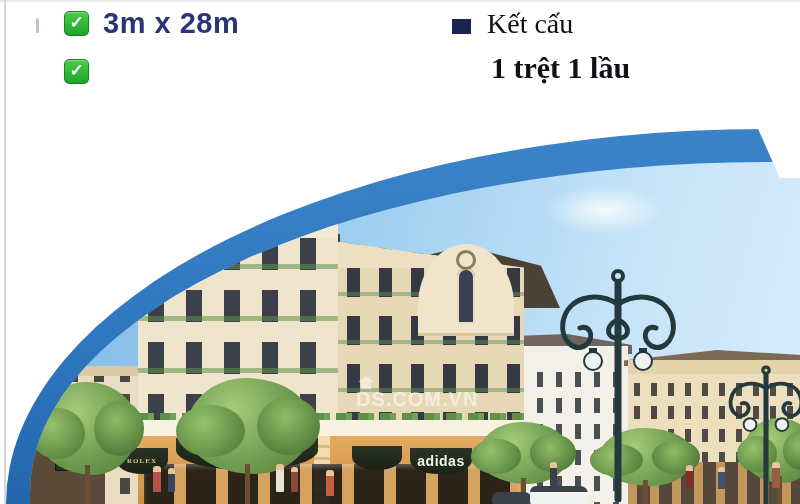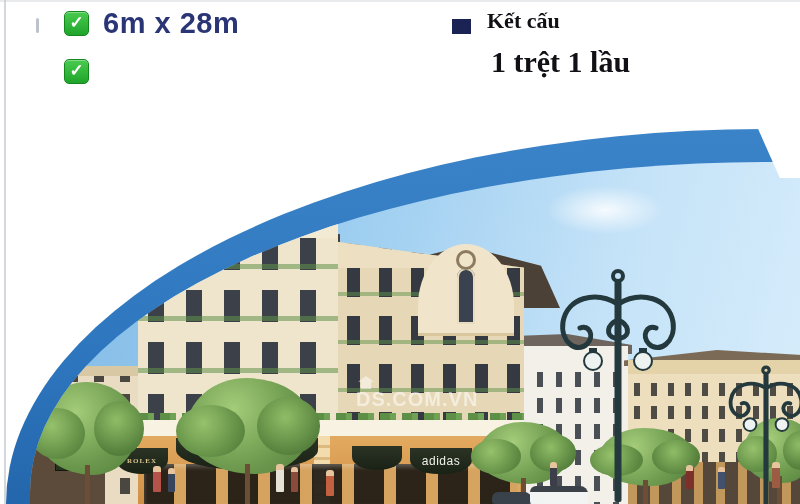--- a/index.html
+++ b/index.html
@@ -15,21 +15,21 @@
   .checkbox{width:23px;height:23px;border-radius:5px;background:linear-gradient(180deg,#49cb4e,#1fa42a);
             border:1px solid #14881f;display:flex;align-items:center;justify-content:center;
             box-shadow:inset 0 1px 0 rgba(255,255,255,.35);}
   .check-glyph{color:#fff;font-size:17px;font-weight:bold;line-height:1;transform:translateY(-1px);}
   .spec-label{margin-left:14px;font-size:29px;font-weight:bold;color:#2a3575;letter-spacing:.5px;line-height:1;}
   
   .structure{position:absolute;left:452px;top:10px;display:flex;z-index:6;
              font-family:"Liberation Serif",serif;color:#101016;}
   .bullet{width:19px;height:15px;background:#1b2355;margin-top:9px;flex:0 0 auto;}
   .structure-lines{margin-left:16px;}
-  .structure-title{font-size:22px;font-weight:bold;line-height:1.0;}
+  .structure-title{font-size:28px;font-weight:normal;line-height:1.0;}
   .structure-sub{font-size:30px;font-weight:bold;line-height:1.0;margin-top:15px;margin-left:4px;}
   
   .ribbon{position:absolute;left:6px;top:129px;width:794px;height:375px;
           border-top-left-radius:780px 385px;
           background:linear-gradient(178deg,#3c85c9 0%,#2e77bf 55%,#2263a8 100%);z-index:1;}
   .photo{position:absolute;left:24px;top:33px;right:0;bottom:0;overflow:hidden;
          border-top-left-radius:740px 330px;
          background:linear-gradient(105deg,#7fb9e5 0%,#9ccdf0 38%,#c5e3f8 72%,#d8edfb 100%);}
   .ribbon-cut{position:absolute;left:752px;top:126px;width:48px;height:52px;background:#fff;
               clip-path:polygon(10% 0,100% 0,100% 100%,58% 100%);z-index:2;}
@@ -96,21 +96,21 @@
      background:repeating-linear-gradient(90deg,rgba(30,26,20,.92) 0 30px,rgba(214,164,96,.95) 30px 42px);
      box-shadow:inset 0 3px 4px rgba(255,255,255,.25);}
   .awning{background:linear-gradient(180deg,#2a3324,#1a2216);display:flex;align-items:center;justify-content:center;
      color:#d9c48f;font-family:Liberation Serif, serif;font-weight:bold;}
   .awn-side{left:86px;top:286px;width:52px;height:26px;border-radius:0 0 26px 26px/0 0 14px 14px;
      font-size:7px;letter-spacing:1px;}
   .awn-main{left:146px;top:276px;width:142px;height:32px;border-radius:0 0 70px 70px/0 0 20px 20px;
      font-size:13px;letter-spacing:4px;}
   .awn-r1{left:322px;top:284px;width:50px;height:24px;border-radius:0 0 24px 24px/0 0 13px 13px;}
   .awn-adidas{left:380px;top:286px;width:62px;height:26px;border-radius:0 0 28px 28px/0 0 14px 14px;
-     color:#f1f1ea;font-family:"Liberation Sans",sans-serif;font-weight:normal;font-size:12px;letter-spacing:.5px;}
+     color:#f1f1ea;font-family:"Liberation Sans",sans-serif;font-weight:bold;font-size:14px;letter-spacing:.5px;}
   
   .tree{}
   .crown{left:0;top:0;width:100%;height:76%;
      background:radial-gradient(circle at 38% 32%,#a4cc79,#6f9c50 55%,#527c3a 100%);
      border-radius:48% 52% 45% 55%/55% 48% 52% 45%;}
   .crown:before{content:"";position:absolute;left:-8%;top:28%;width:55%;height:55%;border-radius:50%;
      background:radial-gradient(circle at 40% 35%,#96c26c,#5b8740 75%);}
   .crown:after{content:"";position:absolute;right:-6%;top:20%;width:50%;height:60%;border-radius:50%;
      background:radial-gradient(circle at 45% 35%,#8fbd66,#547e3b 75%);}
   .trunk{left:47%;top:68%;width:5px;height:32%;background:#6b4e35;}
@@ -131,21 +131,21 @@
 
   <div class="top-line"></div>
   <div class="edge-line"></div>
   <div class="tick"></div>
 
   <div class="spec-list">
     <div class="spec-row">
       <span class="checkbox">
           <span class="check-glyph">✓</span>
         </span>
-      <span class="spec-label">6m x 28m</span>
+      <span class="spec-label">3m x 28m</span>
     </div>
     <div class="spec-row">
       <span class="checkbox">
           <span class="check-glyph">✓</span>
         </span>
     </div>
   </div>
 
   <div class="structure">
     <span class="bullet"></span>

